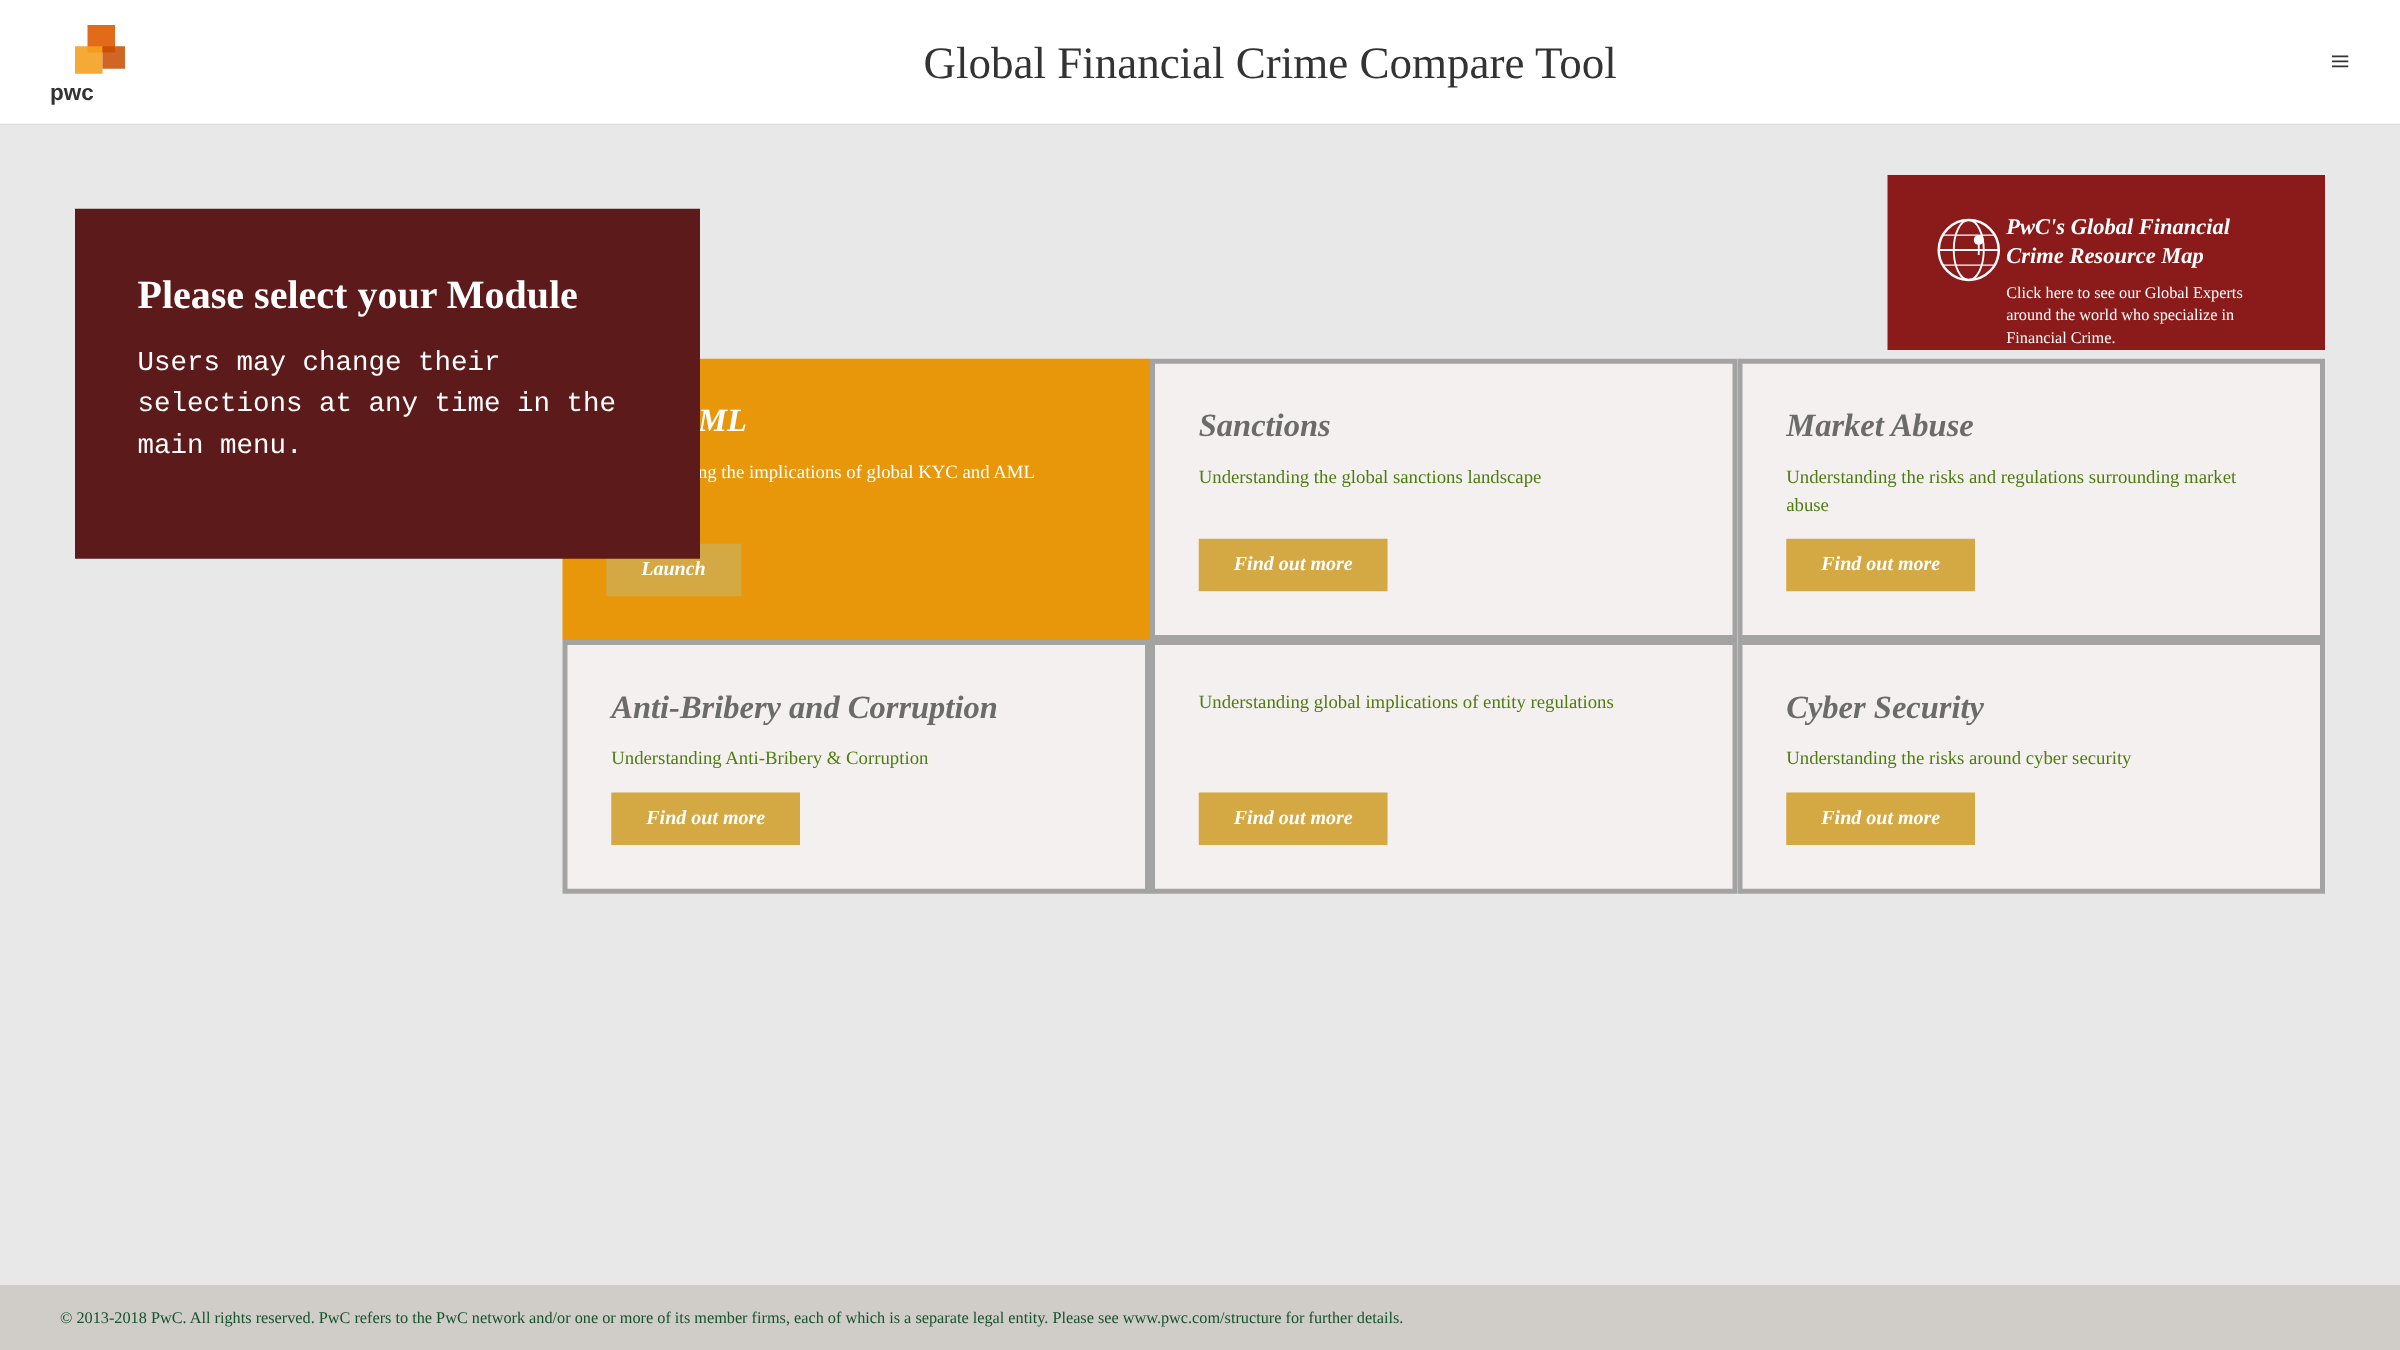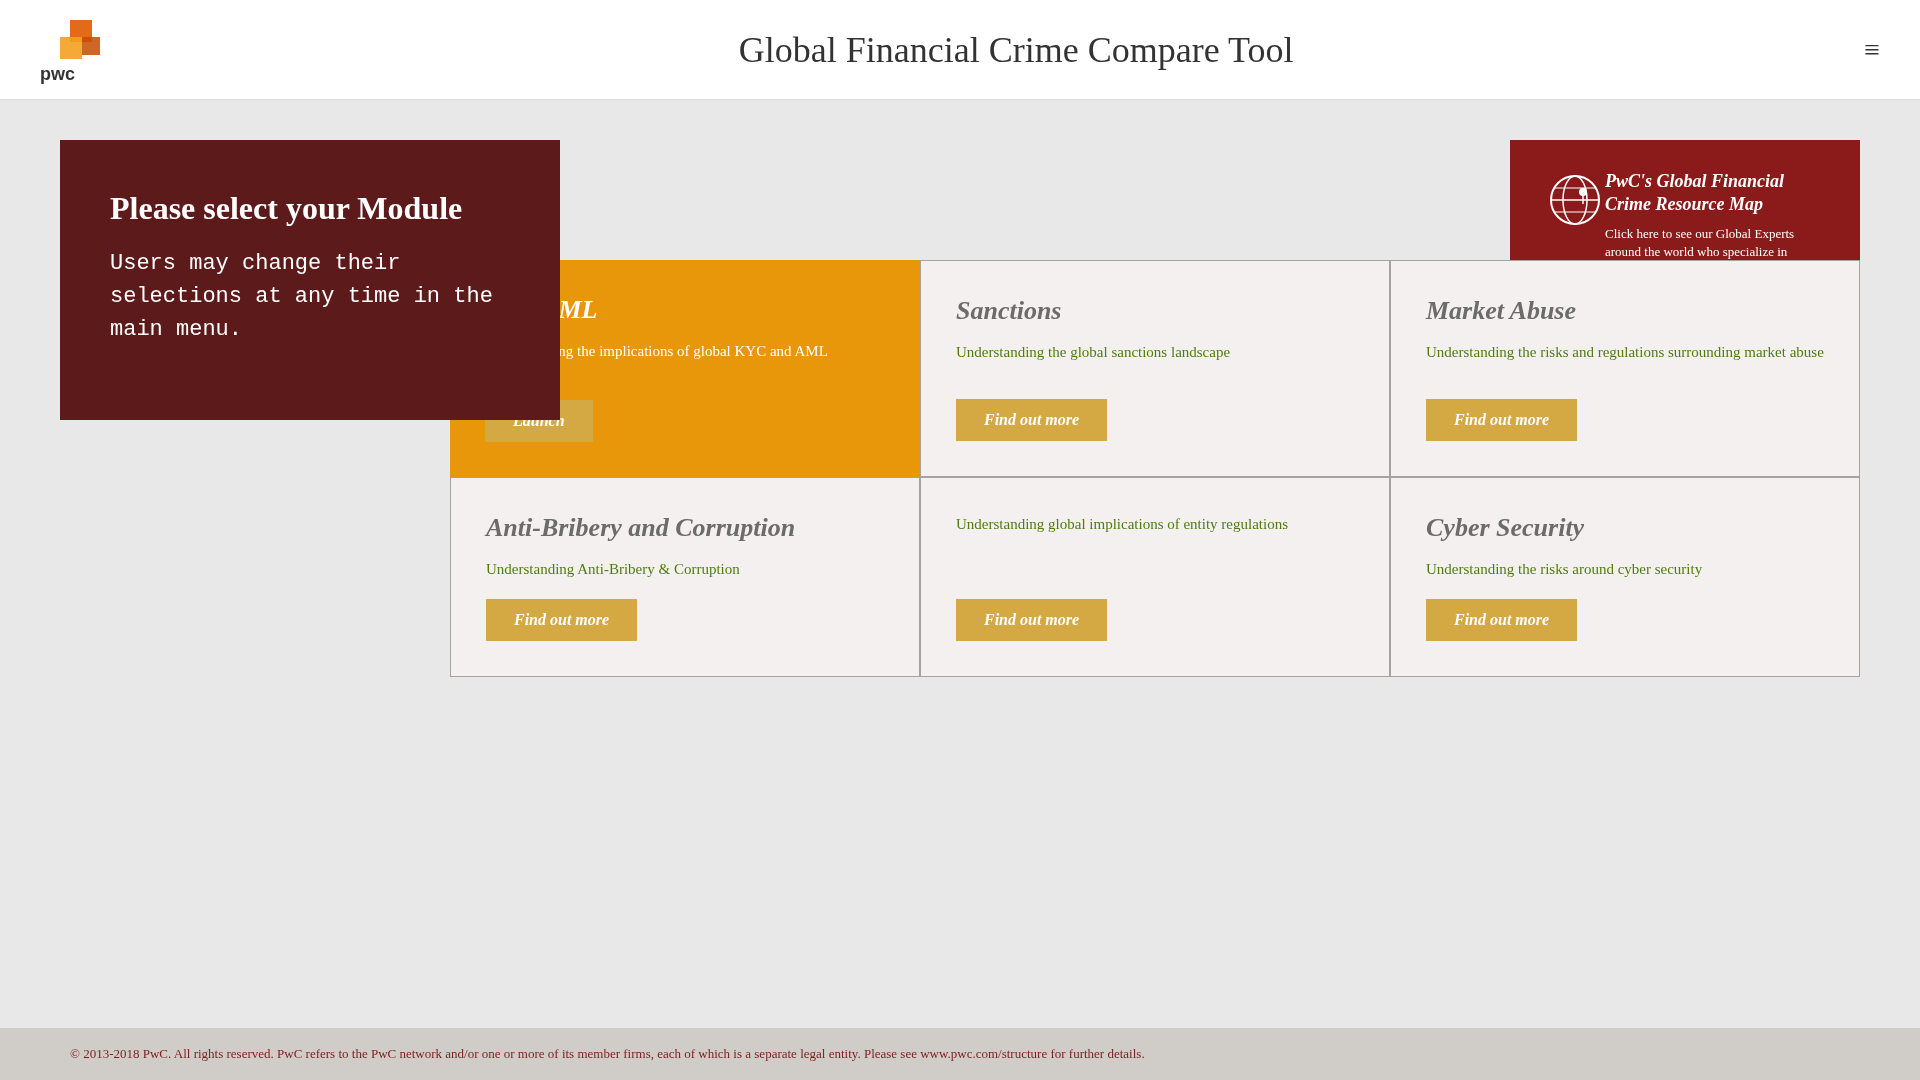--- a/index.html
+++ b/index.html
@@ -62,20 +62,21 @@
     }
 
     
     .select-module-box {
       background-color: #5c1a1a;
       color: #fff;
       padding: 50px 50px 60px 50px;
       width: 500px;
       min-height: 280px;
       position: relative;
+      margin-top: 27px;
     }
     .select-module-box h2 {
       font-size: 32px;
       font-weight: bold;
       margin-bottom: 20px;
       font-family: Georgia, serif;
     }
     .select-module-box p {
       font-size: 22px;
       line-height: 1.5;
@@ -115,21 +116,21 @@
     .modules-grid {
       display: grid;
       grid-template-columns: repeat(3, 1fr);
       grid-template-rows: repeat(2, auto);
       gap: 0;
       margin-left: 390px;
       margin-top: -160px;
     }
 
     .module-card {
-      border: 1px solid #a3a3a3;
+      border: 4px solid #a3a3a3;
       background: #f5f0f0;
       padding: 35px 35px 35px 35px;
       display: flex;
       flex-direction: column;
       gap: 15px;
       min-height: 200px;
     }
 
     .module-card.kyc-aml {
       background: #e8970a;
@@ -169,23 +170,23 @@
       font-style: italic;
       font-family: Georgia, serif;
       cursor: pointer;
       font-weight: bold;
       align-self: flex-start;
     }
 
     
     .footer {
       background: #d0ccc8;
-      padding: 18px 70px;
+      padding: 18px 48px;
       font-size: 13px;
-      color: #7f1d1d;
+      color: #14532d;
       flex-shrink: 0;
     }
   </style>
 </head>
 <body>
 
 <header class="header">
   <div class="logo-area">
 
     <svg class="logo-icon" viewBox="0 0 80 70">

